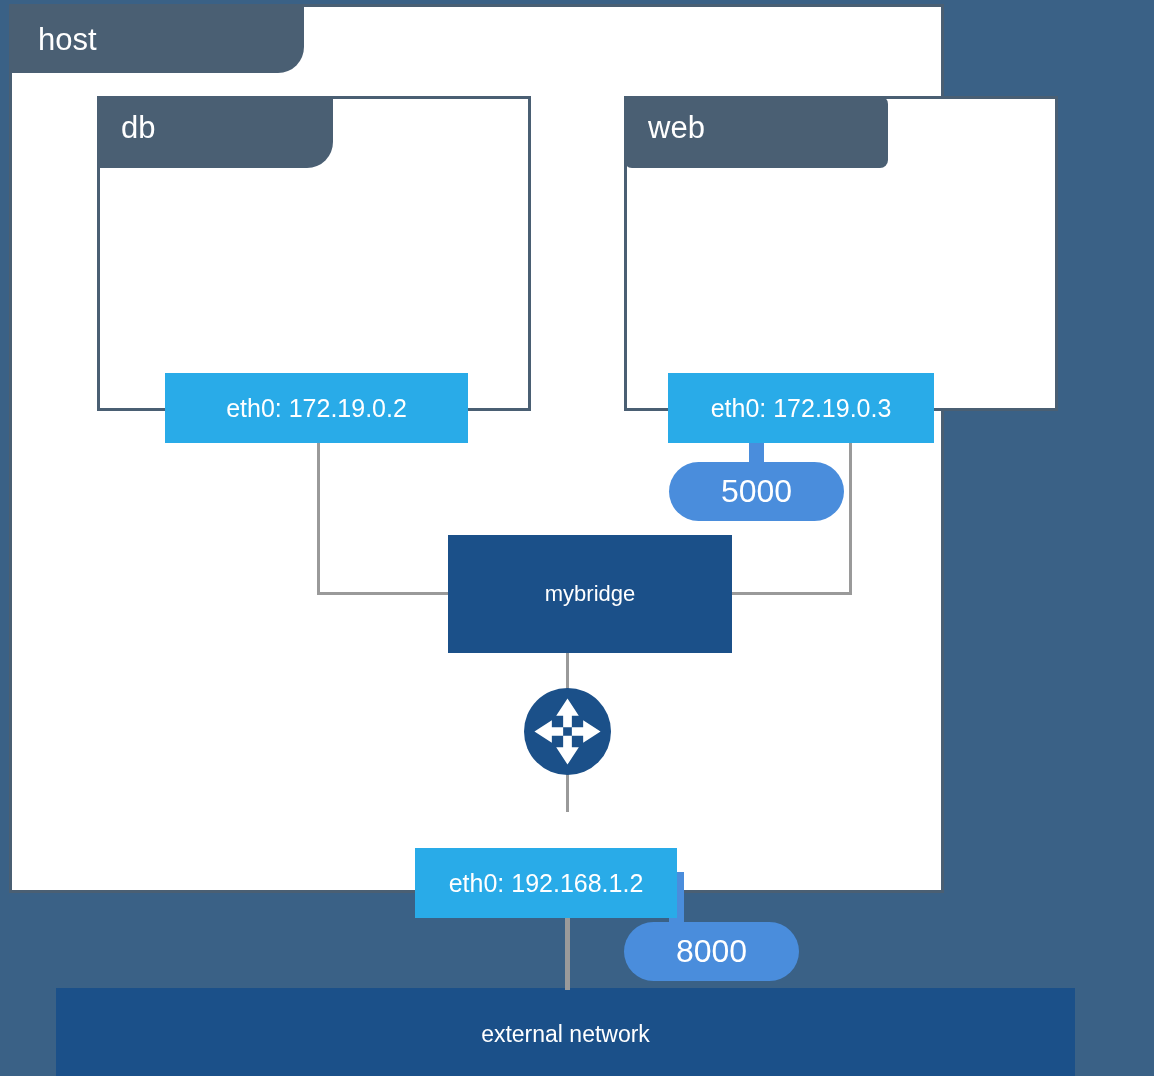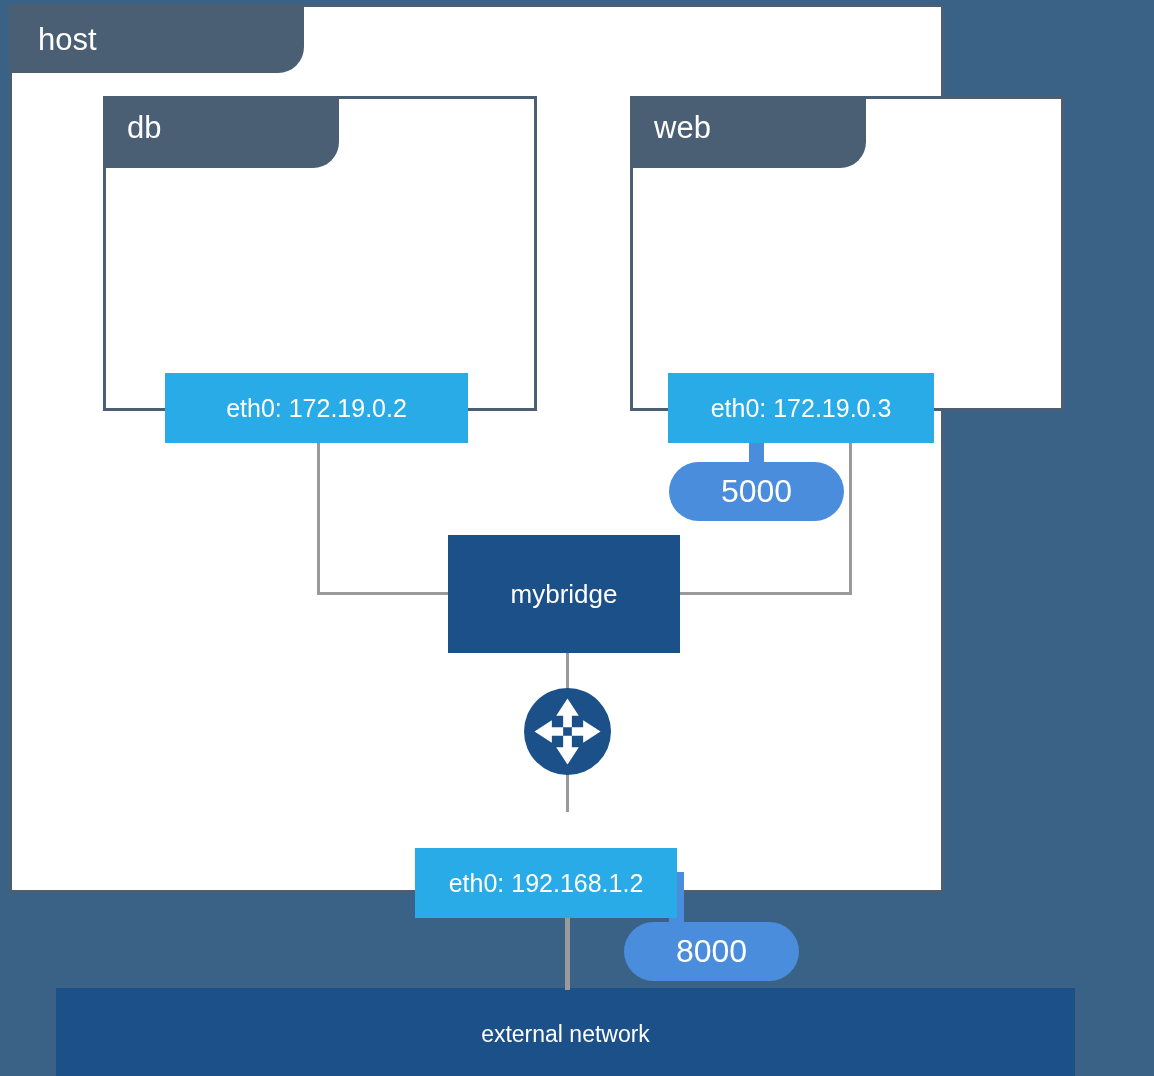--- a/index.html
+++ b/index.html
@@ -31,37 +31,36 @@
     color:#ffffff;font-size:31px;line-height:34px;white-space:nowrap;
   }
 
   
   .container-box{
     position:absolute;
     background:#ffffff;
     border:3px solid #4a5f73;
     box-sizing:border-box;
     z-index:4;
-    margin-left:6px;
   }
   .ctr-tab{
     position:absolute;left:-3px;top:-3px;height:72px;
     background:#4a5f73;
     border-bottom-right-radius:26px;
     z-index:5;
   }
   .ctr-tab-label{
     position:absolute;left:24px;top:14px;
     color:#ffffff;font-size:31px;line-height:36px;white-space:nowrap;
   }
 
   #box-db{left:97px;top:96px;width:434px;height:315px;}
   #box-db .ctr-tab{width:236px;}
   #box-web{left:624px;top:96px;width:434px;height:315px;}
-  #box-web .ctr-tab{width:236px;}
+  #box-web .ctr-tab{width:264px;border-radius:8px;}
 
   
   .ip-badge{
     position:absolute;
     background:#29abe8;
     color:#ffffff;
     font-size:25px;
     display:flex;align-items:center;justify-content:center;
     box-sizing:border-box;
     z-index:9;
@@ -79,23 +78,23 @@
     font-size:32px;
     border-radius:34px;
     display:flex;align-items:center;justify-content:center;
     z-index:9;
   }
   #port-5000{left:669px;top:462px;width:175px;height:59px;}
   #port-8000{left:624px;top:922px;width:175px;height:59px;}
 
   
   .bridge-box{
-    position:absolute;left:448px;top:535px;width:232px;height:118px;
+    position:absolute;left:448px;top:535px;width:284px;height:118px;
     background:#1b5089;
-    color:#ffffff;font-size:26px;
+    color:#ffffff;font-size:22px;
     display:flex;align-items:center;justify-content:center;
     z-index:8;
   }
 
   
   .extnet-bar{
     position:absolute;left:56px;top:988px;width:1019px;height:92px;
     background:#1b5089;
     color:#ffffff;font-size:23px;
     display:flex;align-items:center;justify-content:center;

